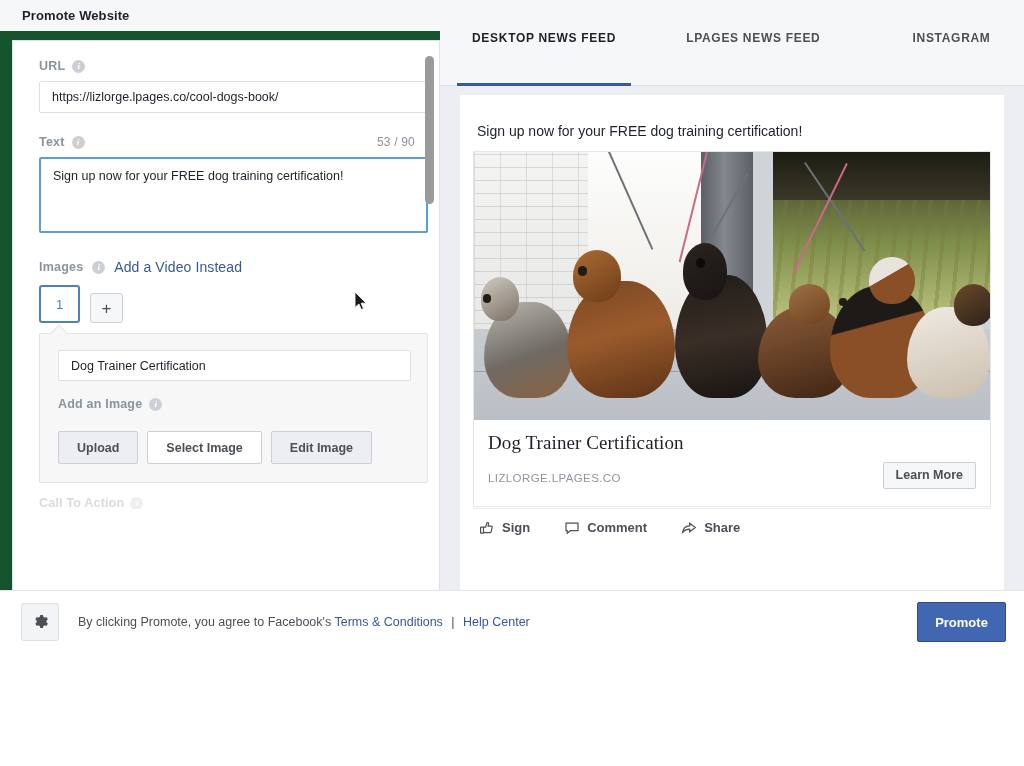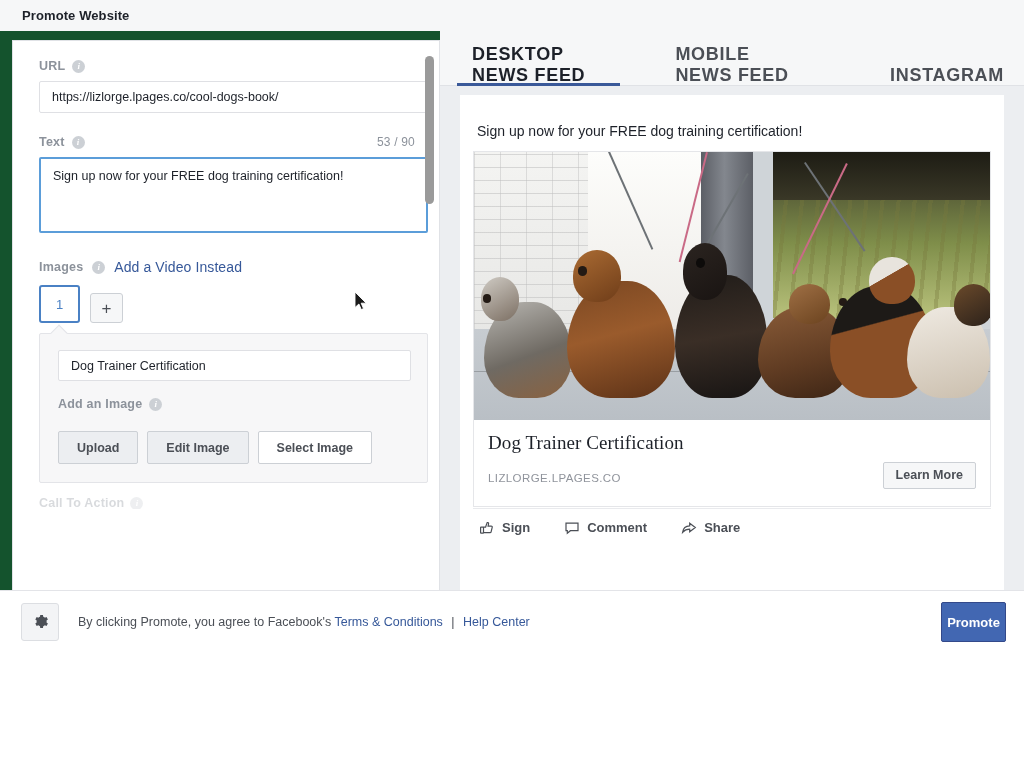--- a/index.html
+++ b/index.html
@@ -182,22 +182,22 @@
   .tabs {
     position: absolute; left: 0; top: 0;
     width: 584px; height: 55px;
     background: #f6f7f8;
     border-bottom: 1px solid #e0e2e6;
     display: flex; align-items: flex-start;
   }
   .tab {
     position: relative;
     height: 55px;
-    display: flex; align-items: flex-end;
-    font-size: 18px; font-weight: bold; letter-spacing: .7px;
+    display: flex; align-items: flex-start;
+    font-size: 12px; font-weight: bold; letter-spacing: .7px;
     color: #4b4f56; cursor: pointer;
     padding: 0 20px;
   }
   .tab:nth-child(1) { margin-left: 12px; }
   .tab:nth-child(2) { margin-left: 30px; }
   .tab:nth-child(3) { margin-left: 52px; }
   .tab.active { color: #1d2129; }
   .tab.active::after {
     content: ""; position: absolute;
     left: 5px; right: 5px; bottom: 0; height: 3px;
@@ -385,21 +385,21 @@
     cursor: pointer;
   }
   .footer-text {
     margin-left: 19px;
     font-size: 12.5px; color: #4b4f56;
   }
   .footer-text a { color: #365899; text-decoration: none; cursor: pointer; }
   .footer-sep { color: #4b4f56; margin: 0 5px; }
   .promote-btn {
     position: absolute; right: 18px; top: 11px;
-    width: 65px; height: 40px;
+    width: 89px; height: 40px;
     background: #4267b2;
     border: 1px solid #33498a; border-radius: 2px;
     color: #ffffff; font-size: 13px; font-weight: bold;
     display: flex; align-items: center; justify-content: center;
     cursor: pointer;
   }
 
   
   .cursor {
     position: absolute; left: 355px; top: 261px;
@@ -469,22 +469,22 @@
 
           <div class="field-label-row">
             <span class="field-label-left">
               <span class="field-label">Add an Image</span>
               <span class="info-icon"></span>
             </span>
           </div>
 
           <div class="btn-row">
             <button class="gray-btn">Upload</button>
+            <button class="gray-btn white">Select Image</button>
             <button class="gray-btn">Edit Image</button>
-            <button class="gray-btn white">Select Image</button>
           </div>
         </div>
 
         
         <div class="cutoff-label">
           <span class="field-label">Call To Action</span>
           <span class="info-icon"></span>
         </div>
       </div>
 
@@ -493,21 +493,21 @@
       </div>
     </div>
 
     <div class="preview-pane">
 
       <div class="tabs">
         <div class="tab active">
           <span>DESKTOP NEWS FEED</span>
         </div>
         <div class="tab">
-          <span>MOBILE NEWS FEED</span>
+          <span>LPAGES NEWS FEED</span>
         </div>
         <div class="tab">
           <span>INSTAGRAM</span>
         </div>
       </div>
 
       <div class="preview-scroll">
         <div class="fb-post">
 
 

